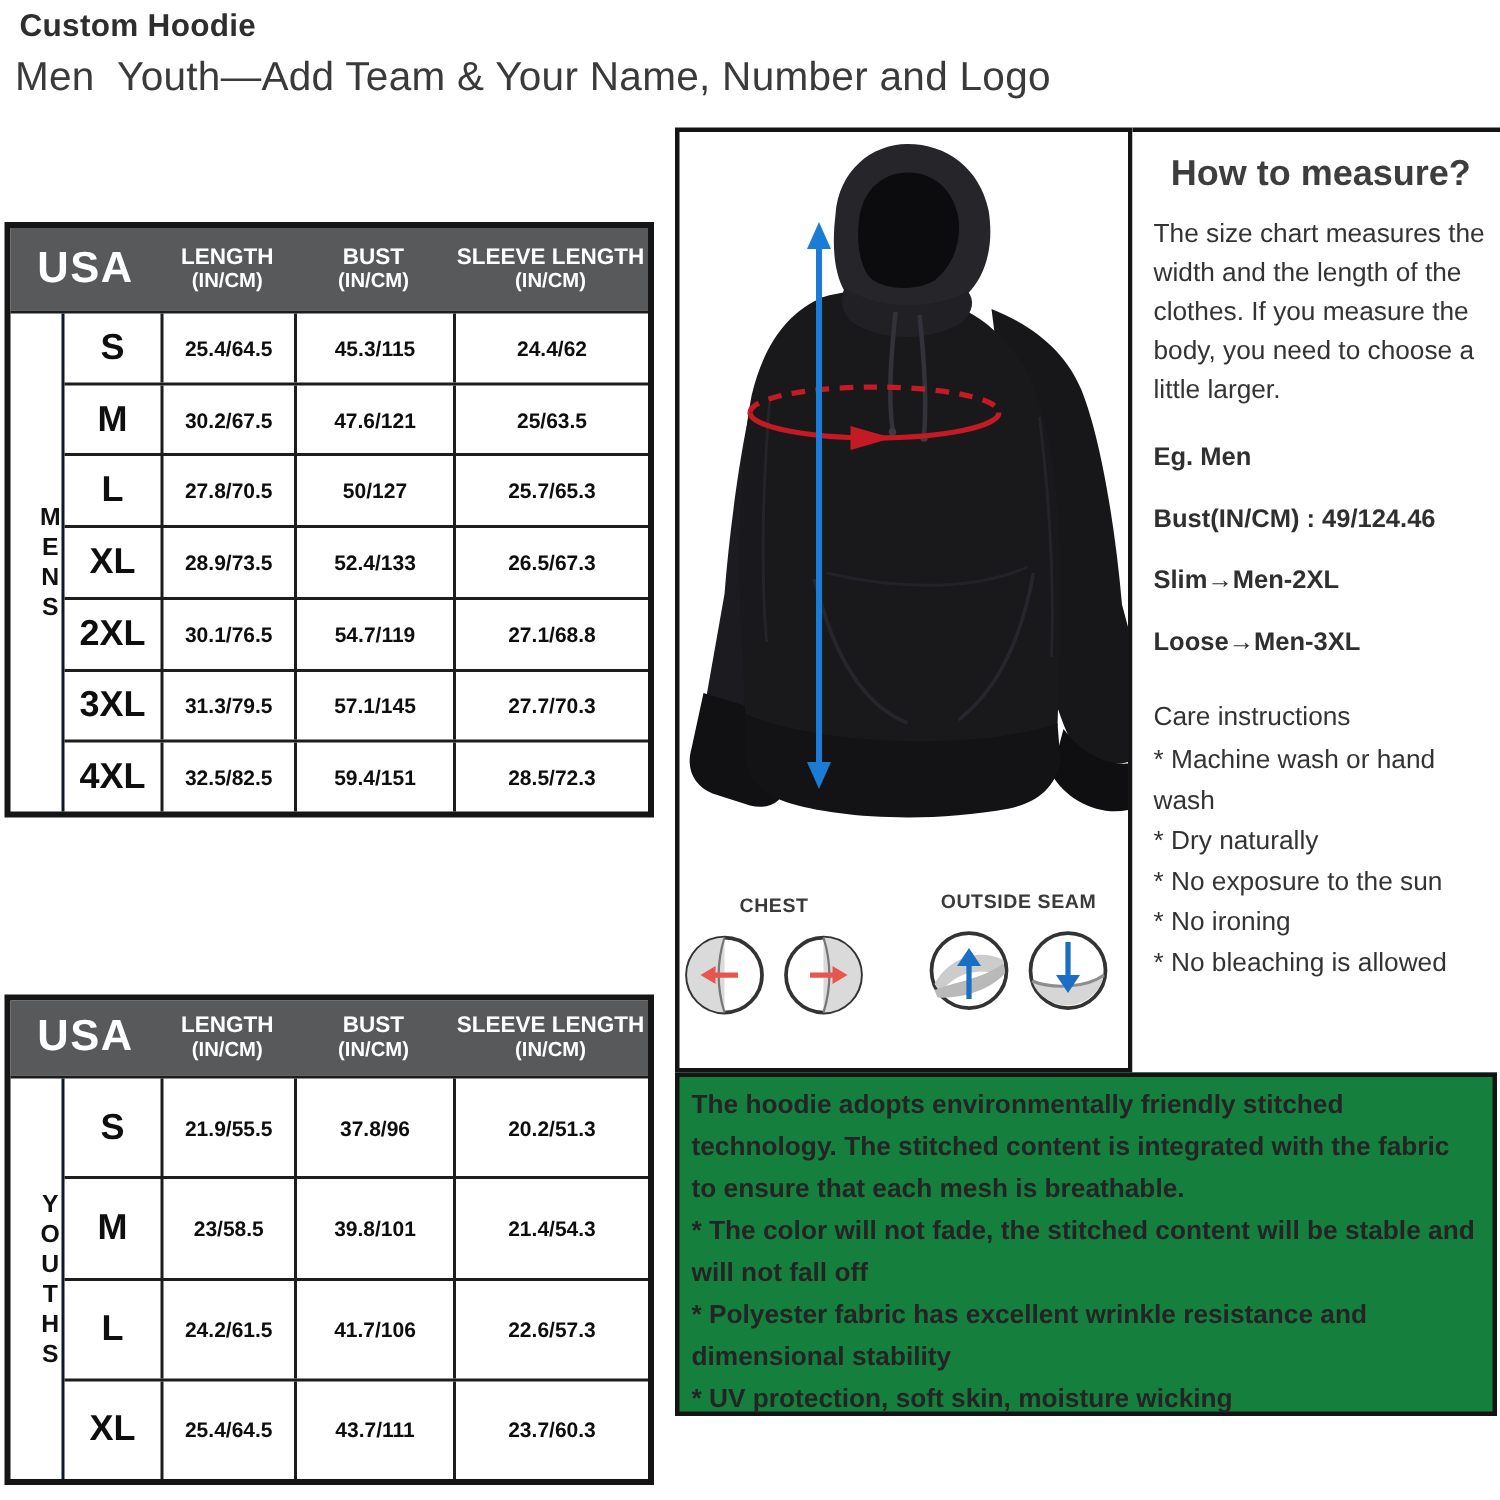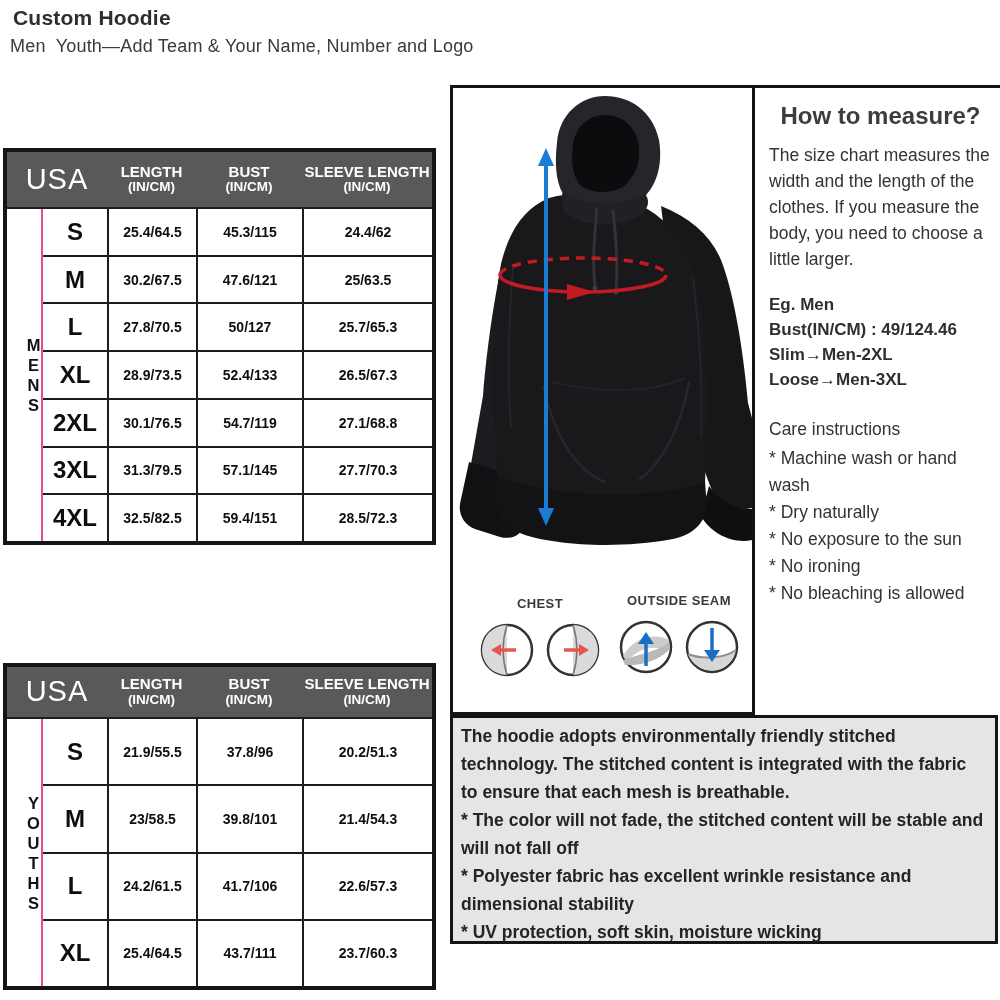--- a/index.html
+++ b/index.html
@@ -1,63 +1,63 @@
 <!DOCTYPE html>
 <html><head>
 <meta charset="utf-8">
 <style>
   * { margin:0; padding:0; box-sizing:border-box; }
   html,body { width:1000px; height:1000px; background:#fff; font-family:"Liberation Sans","DejaVu Sans",sans-serif; color:#222; }
   .stage { position:relative; width:1000px; height:1000px; background:#fff; overflow:hidden; }
 
   
   .page-title { position:absolute; left:13px; top:6px; font-size:21px; font-weight:bold; color:#2e2e2e; letter-spacing:.2px; }
-  .page-subtitle { position:absolute; left:10px; top:36px; font-size:18px; font-weight:normal; color:#3a3a3a; letter-spacing:.2px; }
+  .page-subtitle { position:absolute; left:10px; top:36px; font-size:27px; font-weight:normal; color:#3a3a3a; letter-spacing:.2px; }
 
   
   .size-table { position:absolute; left:3px; width:433px; border:4px solid #151515; background:#fff; display:flex; flex-direction:column; }
   .size-table.mens { top:148px; height:397px; }
   .size-table.youths { top:663px; height:327px; }
   .st-header { display:grid; grid-template-columns:100px 89px 106px 1fr; background:#58595b; color:#fff; }
   .mens .st-header { height:55px; }
   .youths .st-header { height:50px; }
   .st-header .hcell { display:flex; flex-direction:column; align-items:center; justify-content:center; line-height:1.1; }
-  .st-header .usa { font-size:29px; font-weight:normal; letter-spacing:1px; }
+  .st-header .usa { font-size:29px; font-weight:bold; letter-spacing:1px; }
   .st-header .hlabel { font-size:15px; font-weight:bold; }
   .st-header .hunit { font-size:13.5px; font-weight:bold; }
   .st-body { flex:1; display:flex; border-top:2px solid #1d1d1d; }
-  .st-group { width:36px; border-right:2px solid #ec4899; display:flex; align-items:center; justify-content:flex-end;padding-left:19px; }
+  .st-group { width:36px; border-right:2px solid #0f172a; display:flex; align-items:center; justify-content:flex-end;padding-left:19px; }
   .st-group span { display:block; width:16px; word-break:break-all; font-size:16.5px; font-weight:bold; line-height:20px; text-align:center; color:#111; }
   .st-rows { flex:1; display:flex; flex-direction:column; }
   .st-row { flex:1; display:grid; grid-template-columns:64px 89px 106px 1fr; }
   .st-row + .st-row { border-top:2px solid #1d1d1d; }
   .st-cell { display:flex; align-items:center; justify-content:center; font-weight:bold; font-size:14px; color:#0e0e0e; border-left:2px solid #1d1d1d; }
   .st-cell:first-child { border-left:none; font-size:24px; }
 
   
   .measure-panel { position:absolute; left:450px; top:85px; width:305px; height:630px; border:3px solid #141414; background:#fff; }
   .hoodie-svg { position:absolute; left:0; top:0; }
   .icon-group { position:absolute; text-align:center; }
-  .icon-group.chest { left:24px; top:508px; width:126px;text-align:center; }
+  .icon-group.chest { left:0; top:508px; width:126px;text-align:center; }
   .icon-group.seam { left:158px; top:505px; width:136px; }
   .icon-label { font-size:13px; font-weight:bold; color:#3a3a3a; letter-spacing:.4px; }
   .icon-row { display:flex; justify-content:center; gap:12px; margin-top:12px; }
 
   
   .howto-panel { position:absolute; left:755px; top:85px; width:245px; height:630px; border-top:3px solid #141414; background:#fff; padding:10px 8px 0 14px; }
   .howto-heading { font-size:24px; font-weight:bold; color:#3d3d3d; text-align:center; margin-top:4px; }
   .howto-intro { font-size:17.5px; line-height:26px; color:#333; margin-top:12px; }
   .eg-block { margin-top:20px; }
-  .eg-line { font-size:17px; font-weight:bold; line-height:25px; color:#2f2f2f; }
+  .eg-line { font-size:17px; font-weight:bold; line-height:25px; color:#2f2f2f;margin-top:16px; }
   .care-block { margin-top:24px; }
   .care-heading { font-size:19px; color:#333; margin-bottom:2px; font-weight:normal; }
   .care-item { font-size:17.5px; line-height:27px; color:#333; }
 
   
-  .desc-box { position:absolute; left:450px; top:715px; width:548px; height:229px; border:3px solid #141414; background:#e5e5e5; padding:4px 8px 0 8px; }
+  .desc-box { position:absolute; left:450px; top:715px; width:548px; height:229px; border:3px solid #141414; background:#15803d; padding:4px 8px 0 8px; }
   .desc-par { font-size:17.5px; font-weight:bold; line-height:28px; color:#242424; }
 </style>
 </head>
 <body>
 
 <div class="stage">
 
   <div class="page-title">Custom Hoodie</div>
   <div class="page-subtitle">Men&nbsp; Youth—Add Team &amp; Your Name, Number and Logo</div>
 

